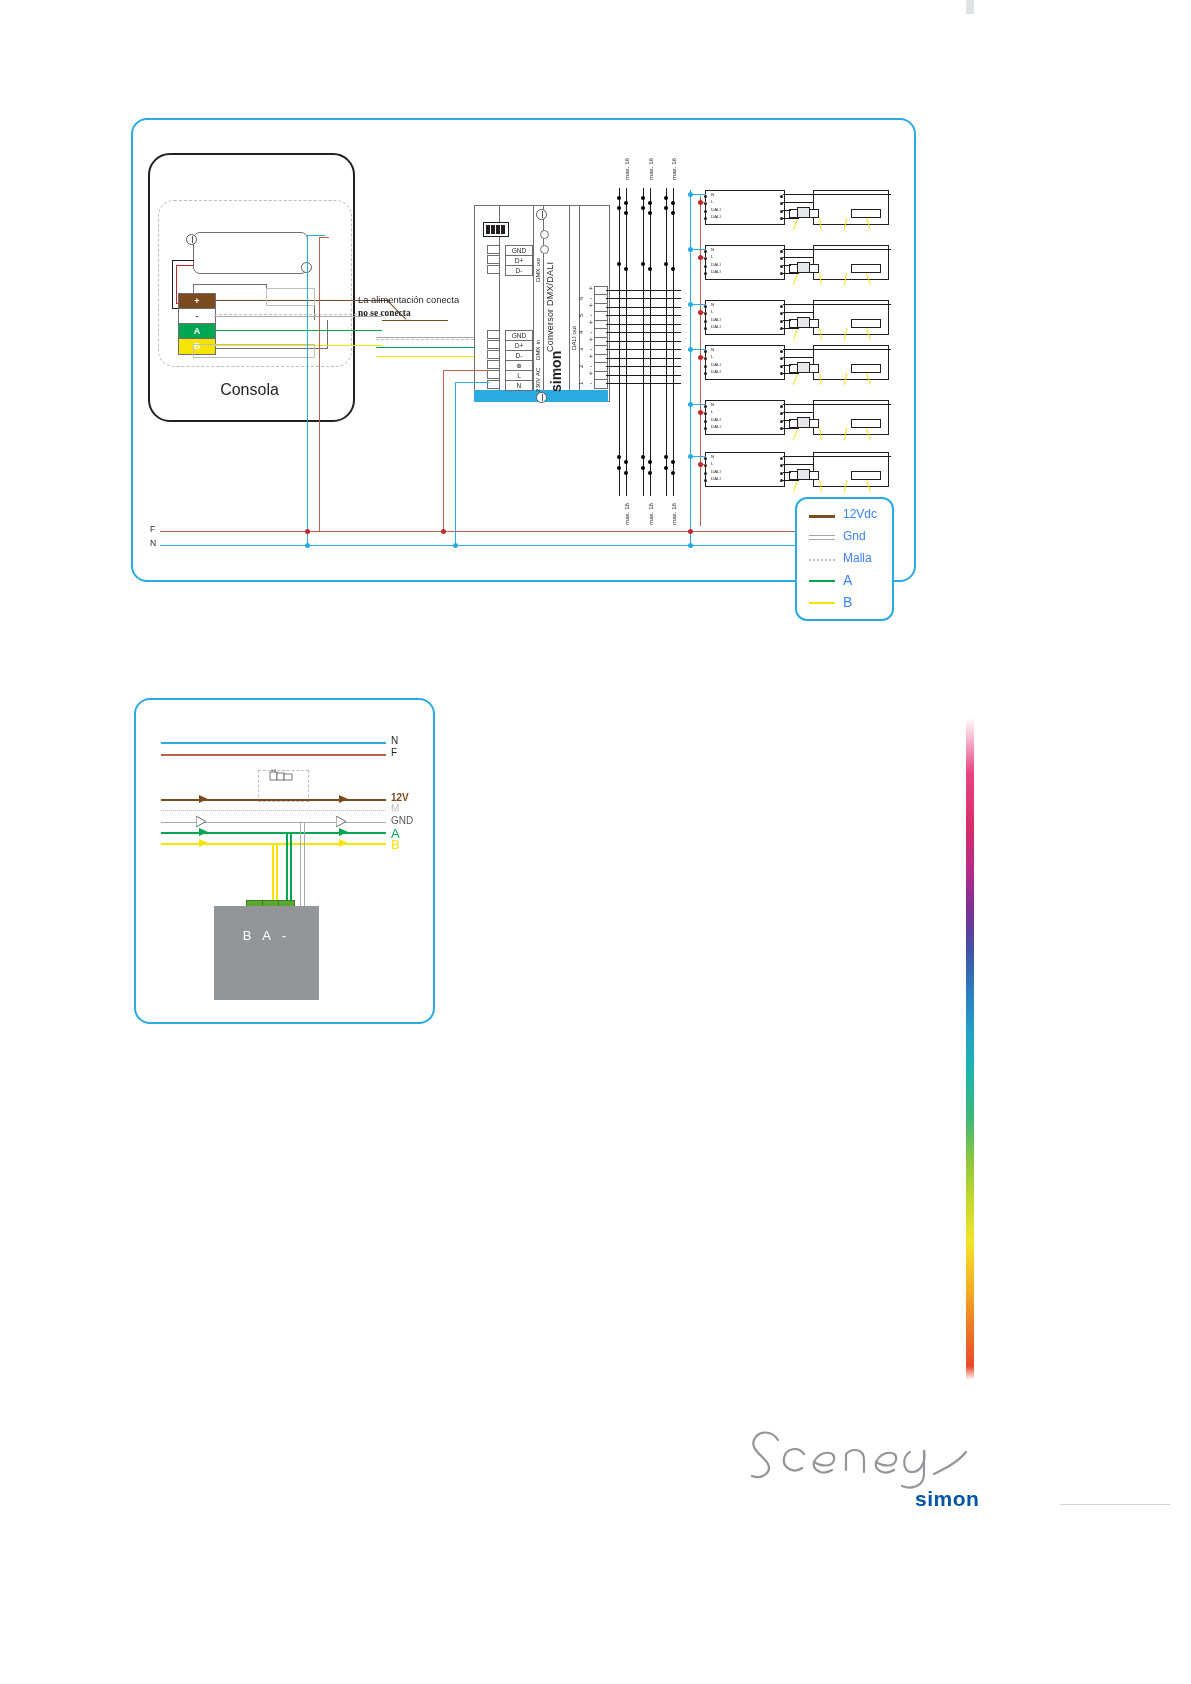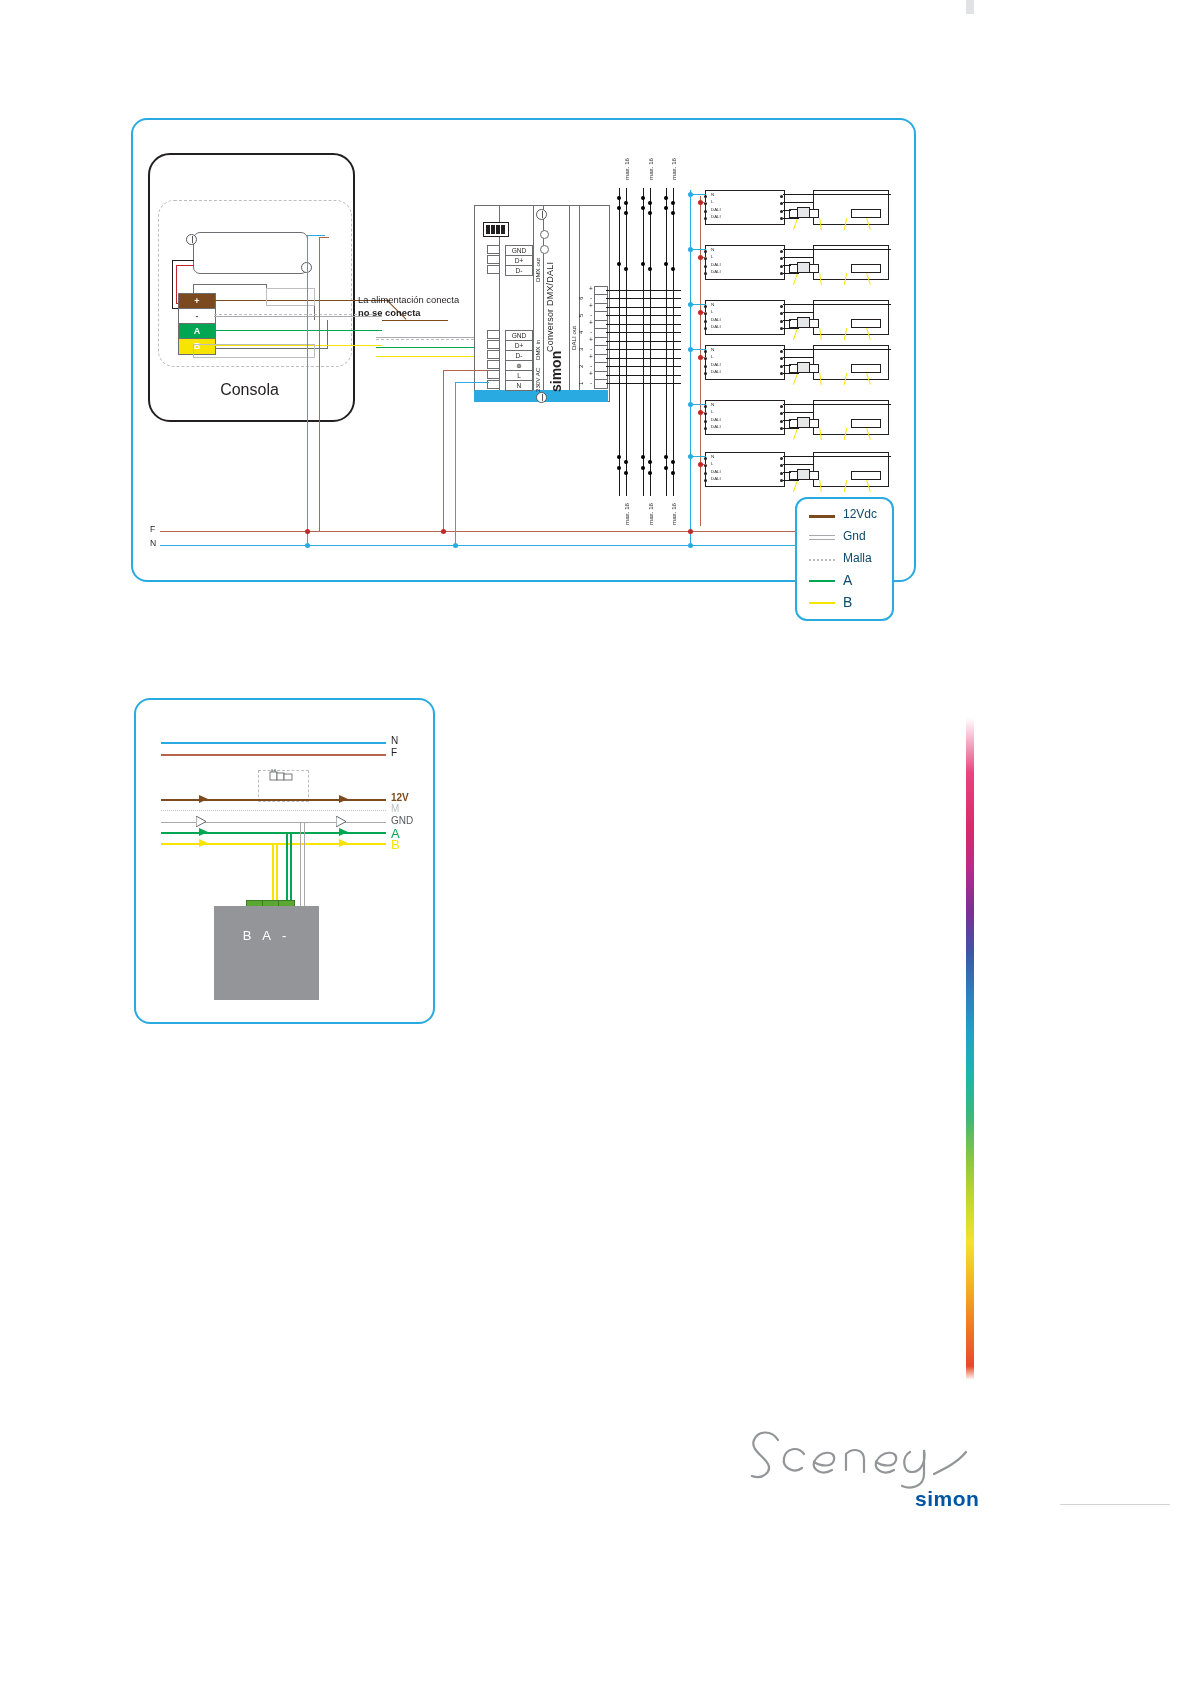--- a/index.html
+++ b/index.html
@@ -52,21 +52,21 @@
   
   .chip{position:absolute;width:36px;height:15px;border:1px solid #6d6e71;
     font-size:9px;color:#fff;text-align:center;line-height:15px;font-weight:bold;}
   .chip-plus{background:#7b4a1e;}
   .chip-minus{background:#ffffff;color:#58595b;}
   .chip-a{background:#00a651;}
   .chip-b{background:#f7e400;color:#fff;}
 
   
   #note{left:358px;top:294px;width:130px;font-size:9.4px;color:#231f20;line-height:1.35;}
-  #note b{font-weight:bold;}
+  #note b{font-weight:bold;font-family:Liberation Serif, serif;}
 
   
   #conv{left:474px;top:205px;width:134px;height:195px;background:#fff;
     border:1.2px solid #6d6e71;}
   #conv-top{left:474px;top:205px;width:134px;height:14px;background:#29abe2;}
   #conv-bot{left:474px;top:390px;width:134px;height:12px;background:#29abe2;}
   .conv-col{position:absolute;border-left:1.1px solid #6d6e71;top:0;height:100%;}
 
   .tlabel{position:absolute;font-size:6.6px;color:#231f20;text-align:center;
     line-height:9px;}
@@ -97,21 +97,21 @@
 
   
   .max16{position:absolute;font-size:6.2px;color:#231f20;
     transform:rotate(-90deg);transform-origin:left top;white-space:nowrap;}
 
   
   #legend{left:795px;top:497px;width:95px;height:120px;border:2.2px solid #29abe2;
     border-radius:12px;background:#fff;}
   .lg-row{position:absolute;left:12px;width:82px;height:22px;}
   .lg-swatch{position:absolute;left:0;top:10px;width:26px;height:0;}
-  .lg-text{position:absolute;left:34px;top:2px;font-size:12px;color:#0c4a6e;}
+  .lg-text{position:absolute;left:34px;top:2px;font-size:12px;color:#3b82f6;}
 
   
   .busl{position:absolute;font-size:8.6px;color:#231f20;}
 
   
   #panel2{left:134px;top:698px;width:297px;height:322px;}
   .d2label{position:absolute;font-size:10px;white-space:nowrap;}
   .arrow{position:absolute;width:0;height:0;border-top:4.5px solid transparent;
     border-bottom:4.5px solid transparent;}
 

